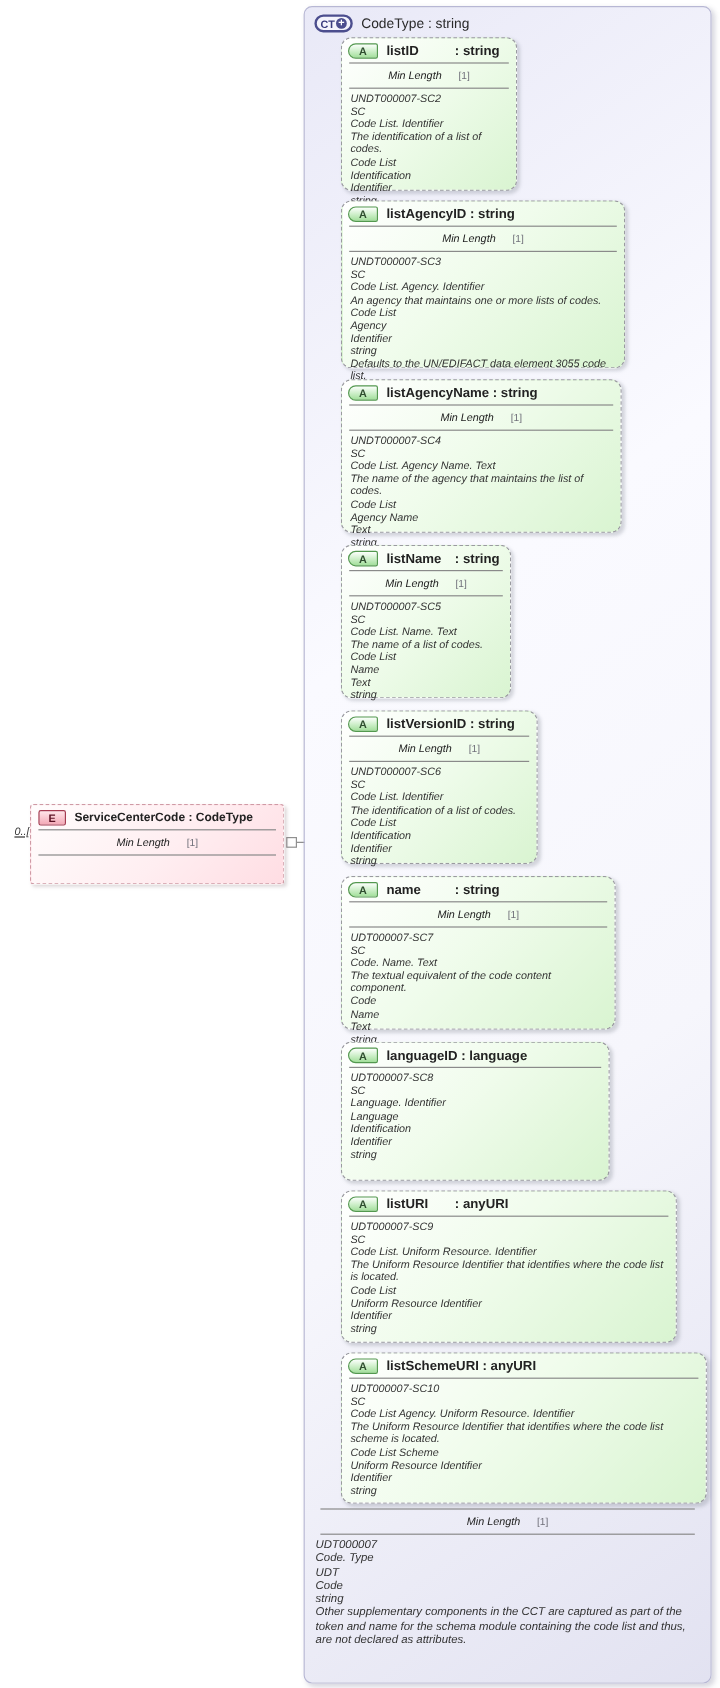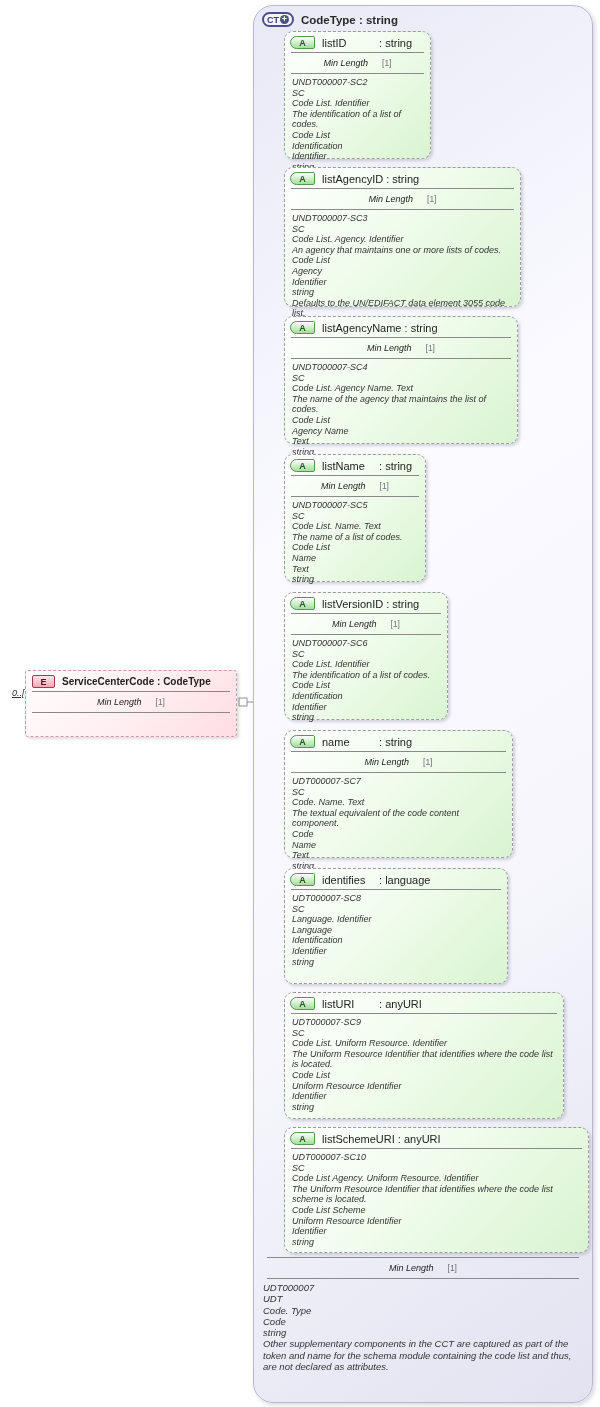--- a/index.html
+++ b/index.html
@@ -5,51 +5,51 @@
   html,body{margin:0;padding:0;background:#ffffff;}
   .canvas{
     position:relative;width:600px;height:1407px;overflow:hidden;
     font-family:"Liberation Sans",sans-serif;background:#ffffff;
   }
   svg.wires{position:absolute;left:0;top:0;width:600px;height:1407px;pointer-events:none;}
 
   
   .ct-container{
     position:absolute;left:253px;top:5px;width:338px;height:1396px;
-    border:1px solid #b7b7d4;border-radius:20px;
+    border:1px solid #b7b7d4;border-radius:7px;
     background:linear-gradient(145deg,#e9e9f7 0%,#fafaff 35%,#f6f6fc 65%,#e2e2f1 100%);
     box-shadow:2px 2px 4px rgba(100,100,130,.25);
   }
   .ct-titlerow{position:absolute;left:8px;top:6px;display:flex;align-items:center;gap:7px;}
   .ct-icon{
     width:32px;height:15px;border:2px solid #4c4e8e;border-radius:8px;background:#f4f4fc;
     display:flex;align-items:center;justify-content:center;gap:1px;
     font-size:9px;font-weight:bold;color:#3a3c7e;box-sizing:border-box;
   }
   .ct-plus{
     width:9px;height:9px;border-radius:50%;background:#4c4e8e;color:#fff;
     font-size:9px;line-height:9px;font-weight:bold;display:flex;align-items:center;justify-content:center;
   }
-  .ct-title{font-size:11.5px;font-weight:bold;color:#2a2a2a;text-align:right;}
+  .ct-title{font-size:11.5px;font-weight:normal;color:#2a2a2a;text-align:right;}
 
   
   .attr-box{
     position:absolute;left:30px;box-sizing:border-box;
     border:1px dashed #9a9aa0;border-radius:9px;
     background:linear-gradient(135deg,#ffffff 0%,#f0fcec 45%,#d9f4d1 100%);
     box-shadow:2px 2px 3px rgba(110,120,130,.28);
   }
   .attr-titlerow{display:flex;align-items:center;gap:7px;padding:4px 7px 2px 5px;}
   .a-icon{
     width:25px;height:13px;border:1px solid #53984f;border-radius:7px 2px 2px 7px;
     background:linear-gradient(#fcfffc,#a2df9a);
     font-size:9px;font-weight:bold;color:#2e4c2e;
     display:flex;align-items:center;justify-content:center;flex:none;box-sizing:border-box;
   }
-  .attr-title{font-size:11px;font-weight:normal;color:#222;white-space:nowrap;}
+  .attr-title{font-size:11px;font-weight:bold;color:#222;white-space:nowrap;}
   .attr-name{display:inline-block;min-width:54px;}
   .attr-type::before{content:" : ";}
   .sep{border-top:1px solid #8a8a8a;margin:1px 6px 0 6px;height:0;}
   .facet-row{
     margin:1px 6px 0 6px;padding:5px 2px;font-size:9px;font-style:italic;color:#222;
     border-top:1px solid #8a8a8a;border-bottom:1px solid #8a8a8a;text-align:center;
   }
   .facet-val{font-style:normal;color:#70707a;margin-left:14px;font-size:8.5px;}
   .annot{padding:3px 7px 3px 7px;font-size:9px;line-height:10.6px;font-style:italic;color:#333;}
 
@@ -244,21 +244,21 @@
             <div>Code</div>
             <div>Name</div>
             <div>Text</div>
             <div>string</div>
           </div>
     </div>
         <div class="attr-box" style="top: 862px; width: 224px; height: 116px;">
       <div class="attr-titlerow">
         <span class="a-icon">A</span>
         <span class="attr-title">
-          <span class="attr-name">identifies</span><span class="attr-type">language</span>
+          <span class="attr-name">languageID</span><span class="attr-type">language</span>
         </span>
       </div>
       <div class="sep"></div>
       <div class="annot">
             <div>UDT000007-SC8</div>
             <div>SC</div>
             <div>Language. Identifier</div>
             <div>Language</div>
             <div>Identification</div>
             <div>Identifier</div>
@@ -304,22 +304,22 @@
           </div>
     </div>
       </div>
 
     <div class="ct-footer">
       <div class="facet-row">
         <span>Min Length</span><span class="facet-val">[1]</span>
       </div>
       <div class="annot" id="footer-annot">
           <div>UDT000007</div>
+          <div>Code. Type</div>
           <div>UDT</div>
-          <div>Code. Type</div>
           <div>Code</div>
           <div>string</div>
           <div>Other supplementary components in the CCT are captured as part of the token and name for the schema module containing the code list and thus, are not declared as attributes.</div>
         </div>
     </div>
   </div>
 
 </div>
 
 </body></html>

